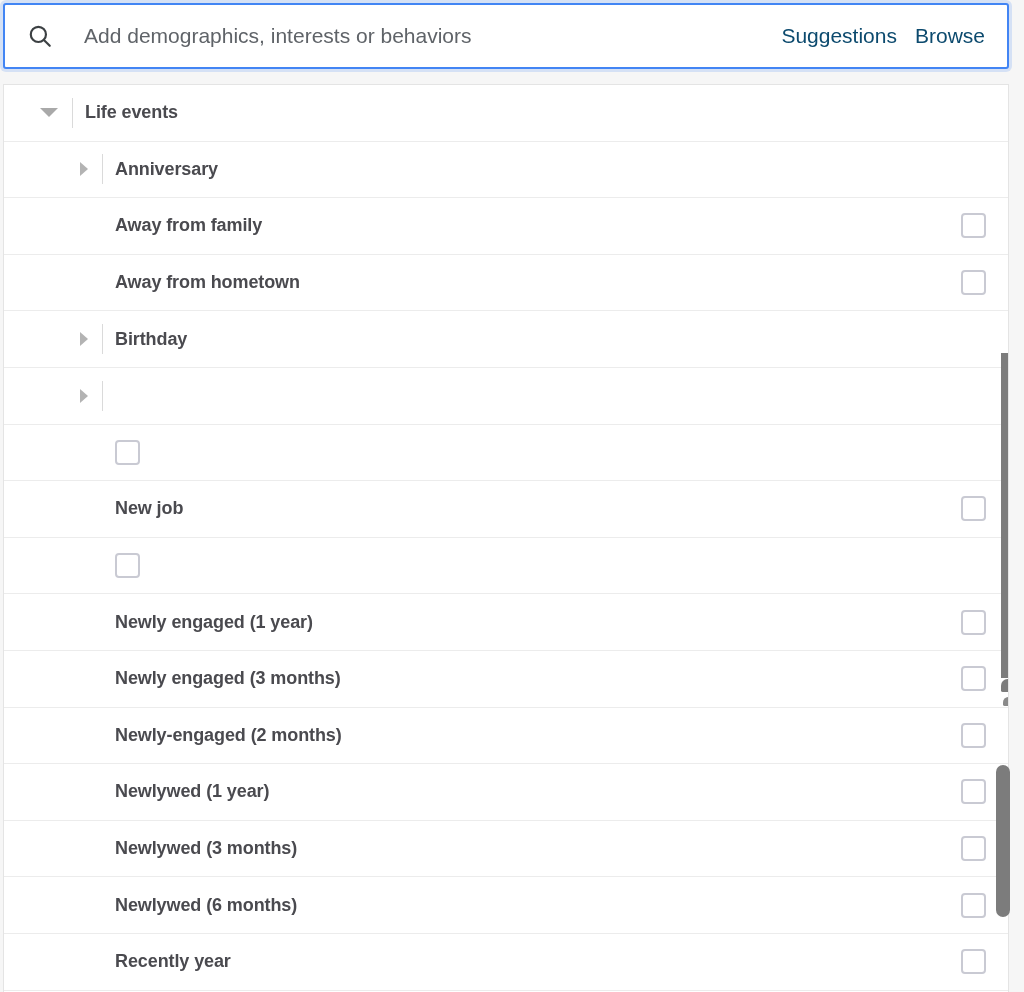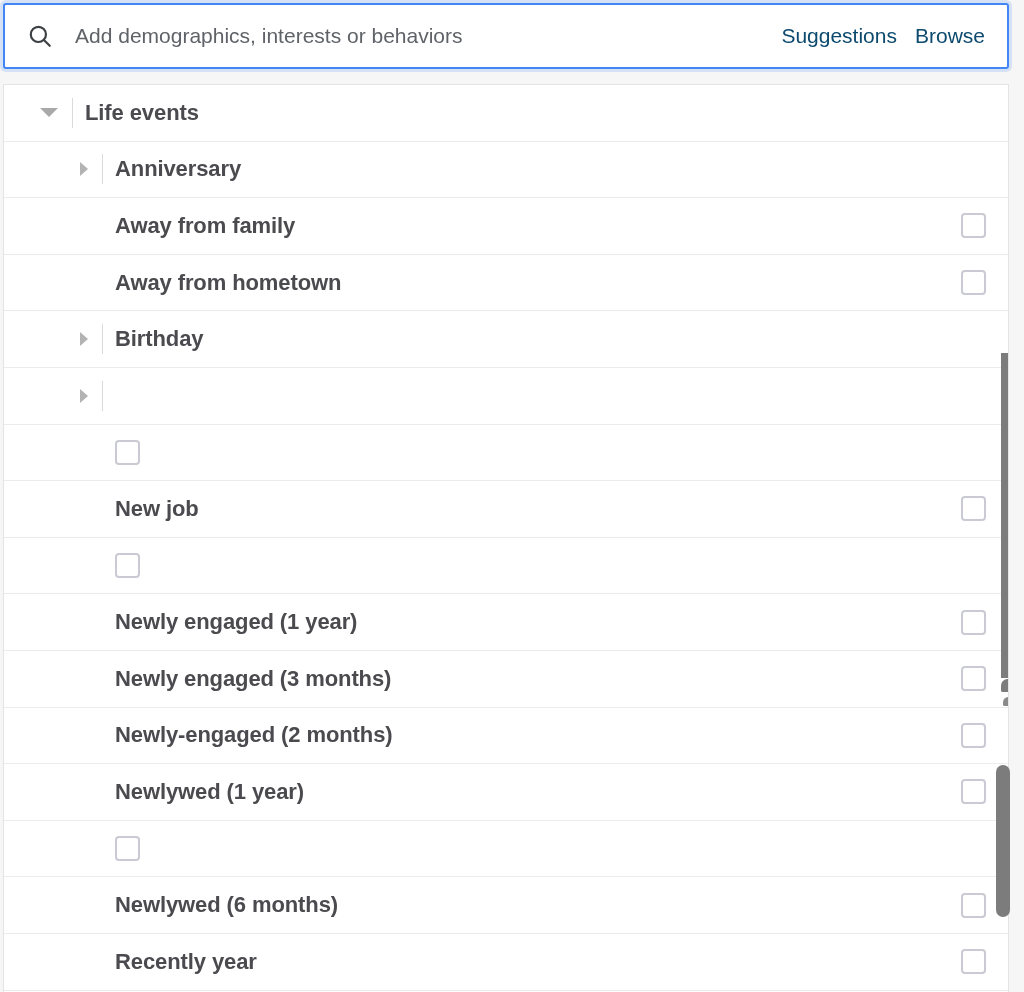--- a/index.html
+++ b/index.html
@@ -25,20 +25,21 @@
     top: 3px;
     width: 1006px;
     height: 66px;
     background: #ffffff;
     border: 2px solid #4285f4;
     border-radius: 3px;
     box-shadow: 0 0 0 3px rgba(66,133,244,0.18);
     display: flex;
     align-items: center;
     padding: 0 16px 0 22px;
+    gap: 9px;
   }
   .search-icon {
     flex: 0 0 auto;
     width: 26px;
     height: 26px;
     margin-right: 22px;
     display: block;
   }
   .search-input {
     flex: 1 1 auto;
@@ -128,21 +129,21 @@
     flex: 0 0 auto;
     width: 1px;
     height: 30px;
     background: #dadada;
     margin-right: 12px;
   }
   .vdivider.hidden { background: transparent; }
 
   .row-label {
     flex: 1 1 auto;
-    font-size: 22px;
+    font-size: 18px;
     font-weight: bold;
     color: #4a4a4f;
     letter-spacing: -0.1px;
     white-space: nowrap;
   }
   .row.level-0 .row-label { color: #4a4a4f; }
 
   .checkbox {
     flex: 0 0 auto;
     width: 25px;
@@ -289,20 +290,21 @@
         </div>
         <div class="row level-1">
           <div class="caret-cell"></div>
           <div class="vdivider hidden"></div>
           <div class="row-label">Newlywed (1 year)</div>
           <div class="checkbox"></div>
         </div>
         <div class="row level-1">
           <div class="caret-cell"></div>
           <div class="vdivider hidden"></div>
+          <div class="row-label">Newlywed (3 months)</div>
           <div class="checkbox"></div>
         </div>
         <div class="row level-1">
           <div class="caret-cell"></div>
           <div class="vdivider hidden"></div>
           <div class="row-label">Newlywed (6 months)</div>
           <div class="checkbox"></div>
         </div>
         <div class="row level-1">
           <div class="caret-cell"></div>

